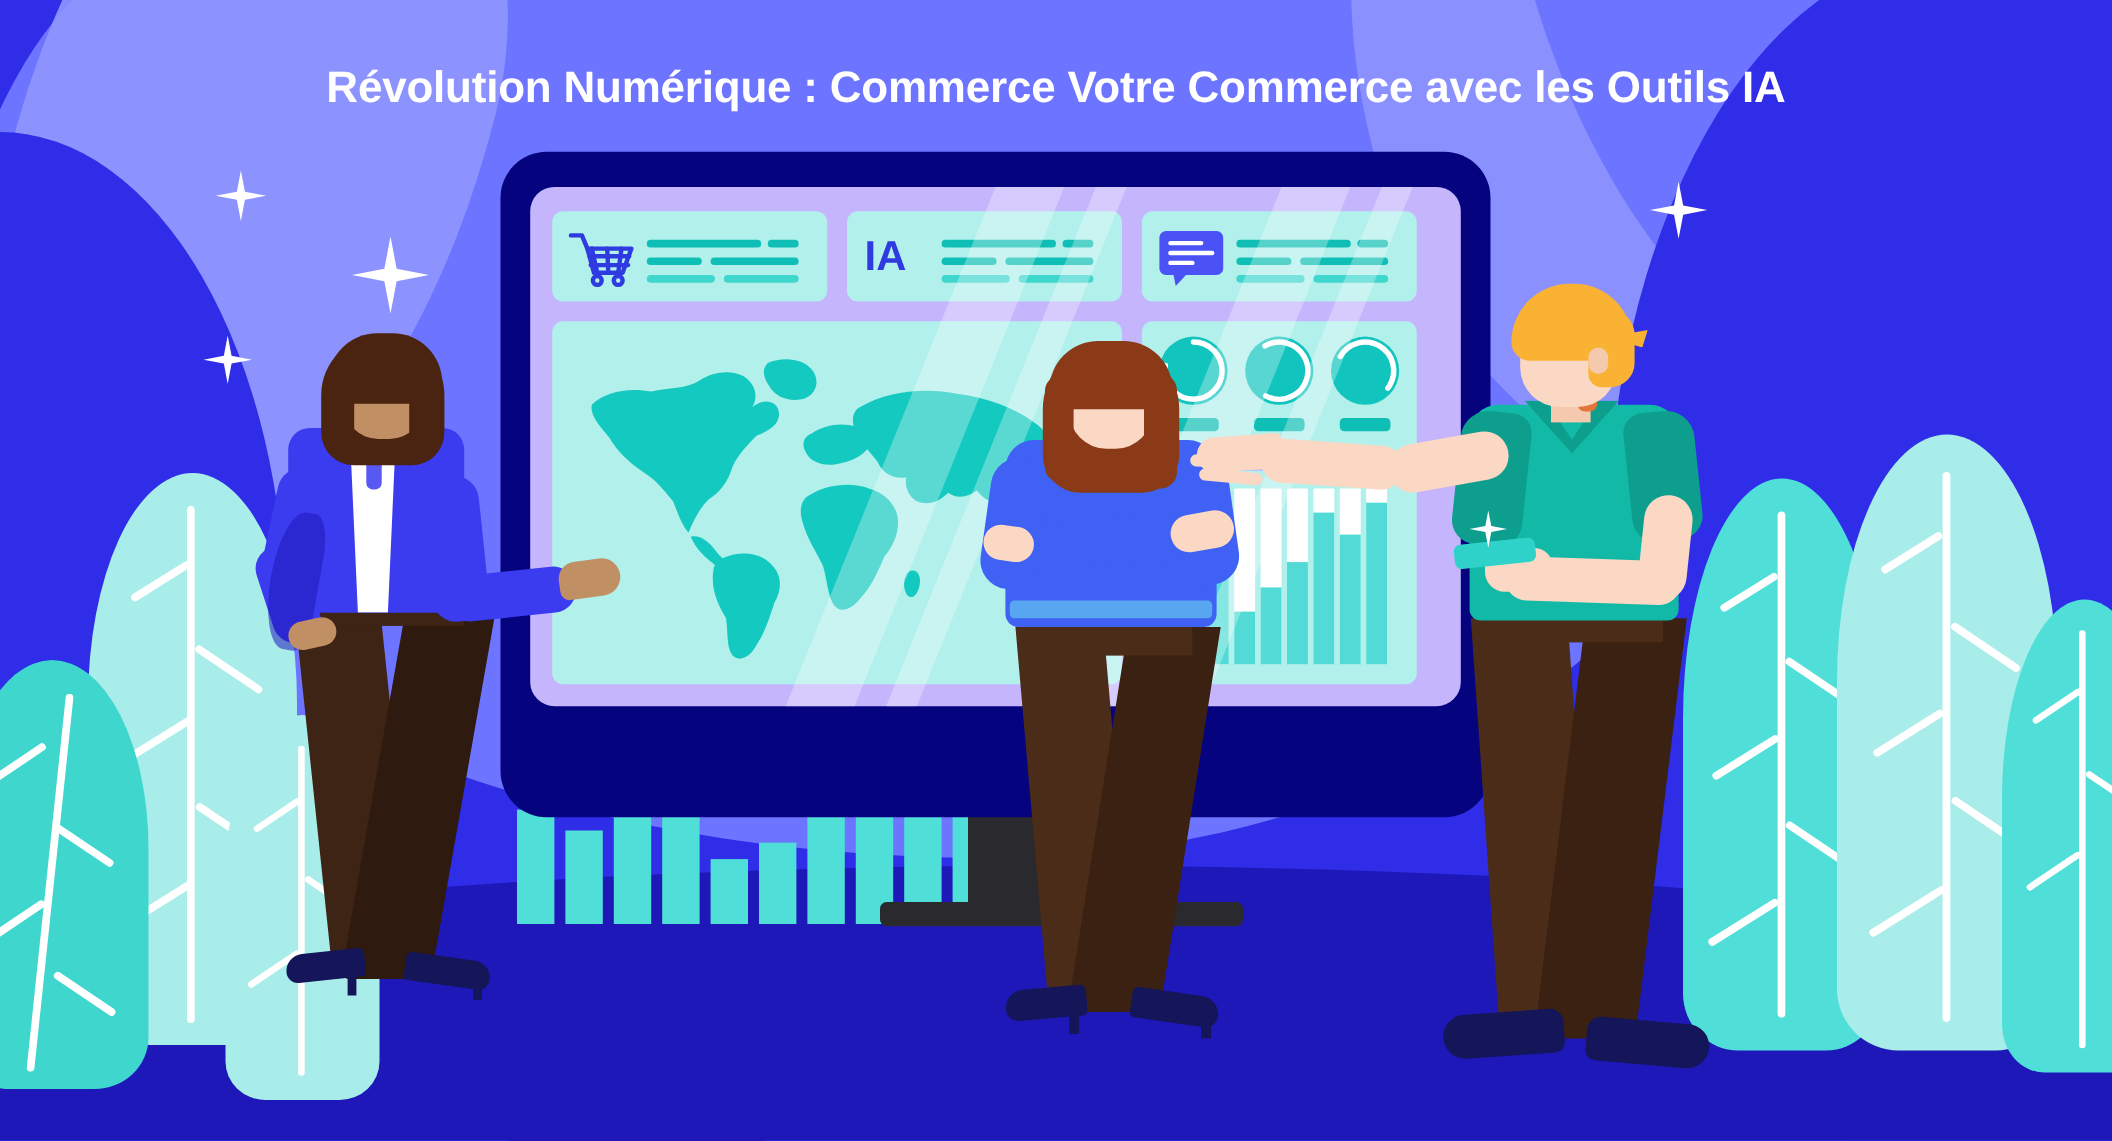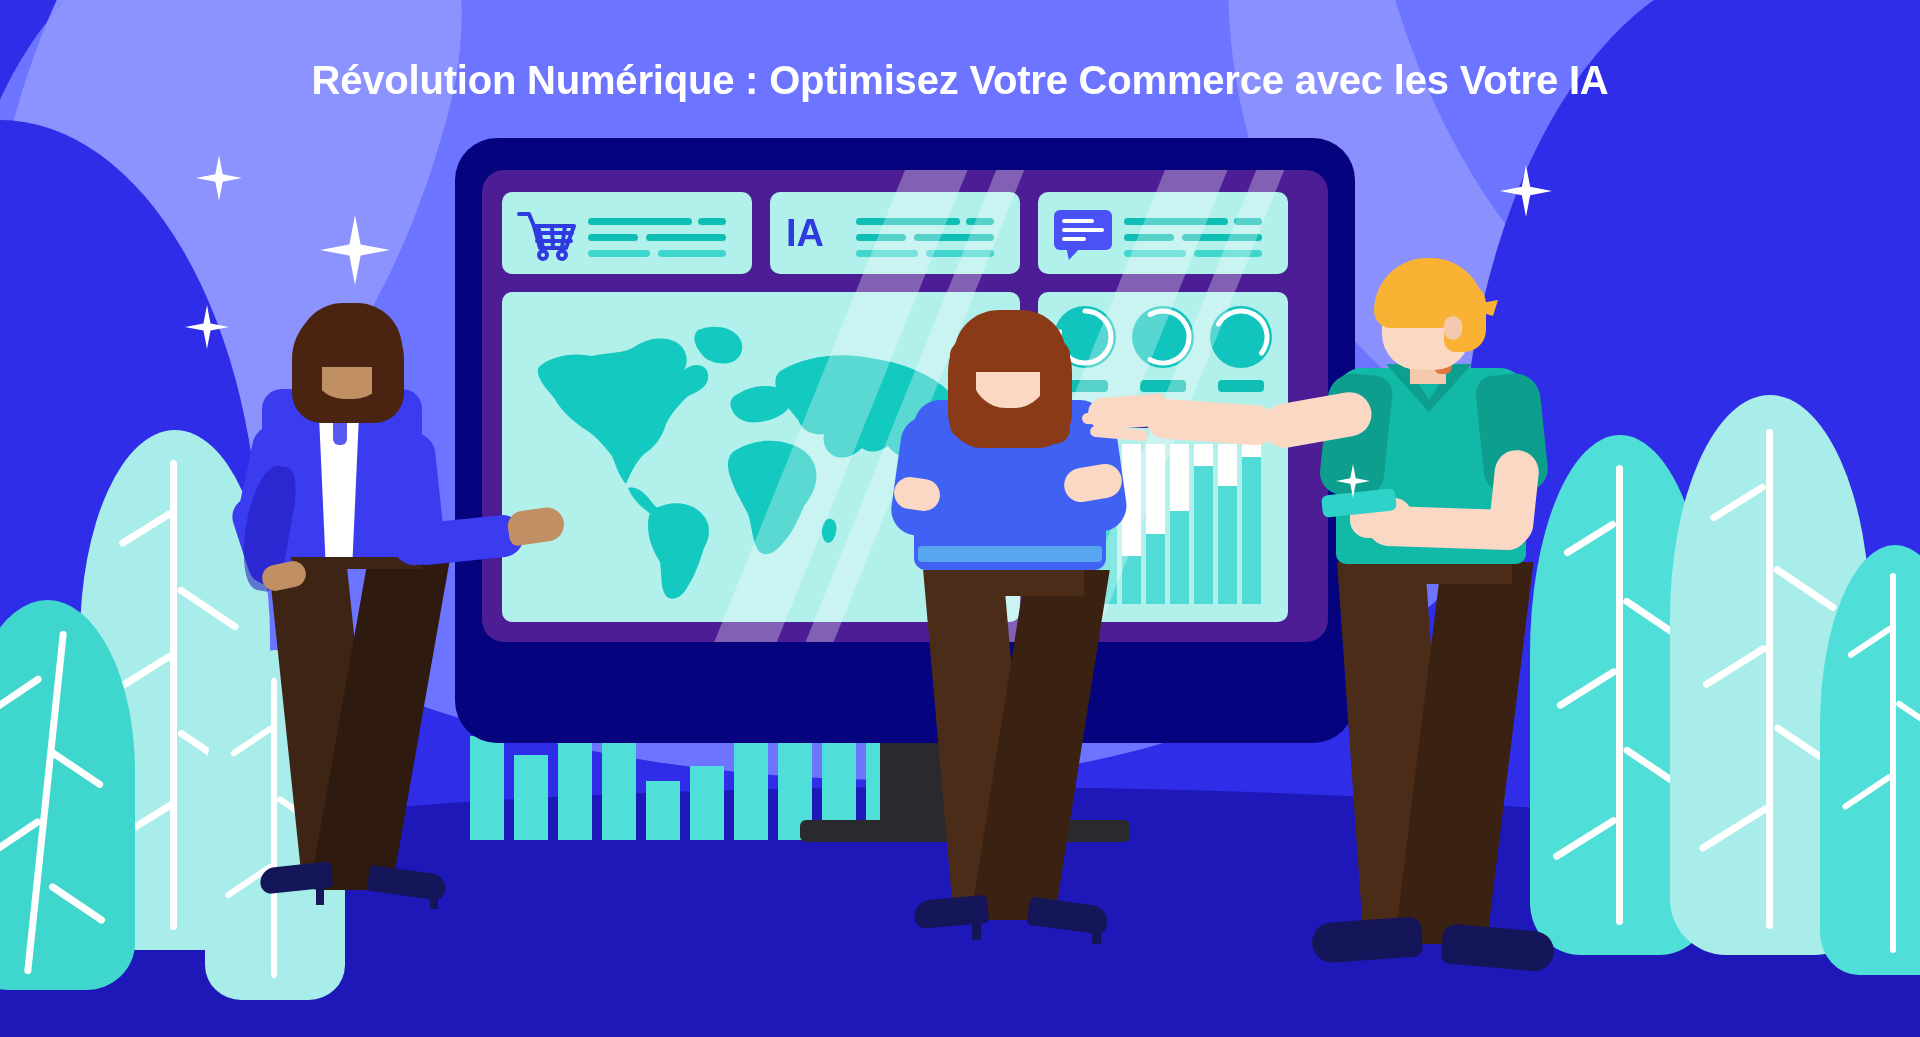--- a/index.html
+++ b/index.html
@@ -64,21 +64,21 @@
     position:absolute;inset:0;border-radius:50% 50% 46% 54% / 62% 62% 38% 38%;
   }
   .vein{position:absolute;background:#ffffff;border-radius:4px;}
   
   #monitor{
     left:455px;top:138px;width:900px;height:605px;
     background:#06037f;border-radius:42px;z-index:20;
   }
   #screen{
     left:482px;top:170px;width:846px;height:472px;
-    background:#4c1d95;border-radius:22px;overflow:hidden;z-index:21;
+    background:#c4b5fd;border-radius:22px;overflow:hidden;z-index:21;
   }
   #monitor-stand{
     left:880px;top:700px;width:170px;height:140px;background:#2a2a2e;z-index:18;
   }
   #monitor-base{
     left:800px;top:820px;width:330px;height:22px;background:#2a2a2e;border-radius:6px;z-index:18;
   }
   .screen-gloss{
     position:absolute;top:-140px;width:58px;height:900px;background:#ffffff;
     opacity:.30;transform:rotate(22deg);pointer-events:none;
@@ -445,15 +445,15 @@
     <div class="abs" data-name="neck-shadow" style="left:234px;top:88px;width:18px;height:14px;background:#e0763c;border-radius:8px;"></div>
 
     <div class="abs" data-name="face" style="left:182px;top:0px;width:88px;height:98px;background:#fbd8c3;border-radius:40px 40px 36px 36px;"></div>
 
     <div class="abs" data-name="hair" style="left:174px;top:-14px;width:110px;height:70px;background:#f9b233;border-radius:56px 56px 18px 18px;"></div>
     <div class="abs" data-name="hair-side" style="left:244px;top:10px;width:42px;height:70px;background:#f9b233;border-radius:20px 22px 22px 12px;"></div>
     <div class="abs" data-name="hair-tuft" style="left:262px;top:28px;width:36px;height:16px;background:#f9b233;clip-path:polygon(0 40%,100% 0,86% 100%);"></div>
     <div class="abs" data-name="ear" style="left:244px;top:44px;width:18px;height:24px;background:#f5c9ae;border-radius:10px;"></div>
   </div>
 
-  <div class="abs" id="title" data-name="page-title">Révolution Numérique : Optimisez Votre Commerce avec les Votre IA</div>
+  <div class="abs" id="title" data-name="page-title">Révolution Numérique : Commerce Votre Commerce avec les Outils IA</div>
 
 </div>
 
 </body></html>

